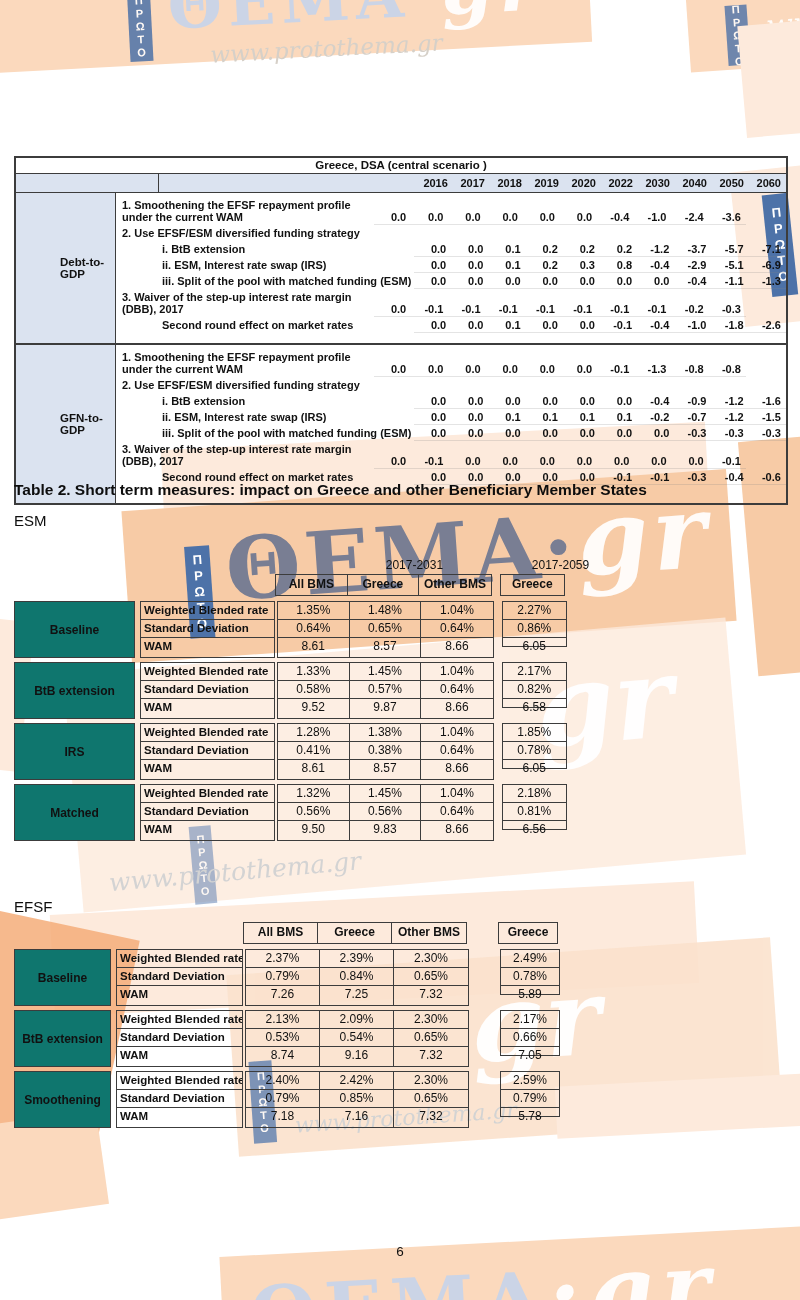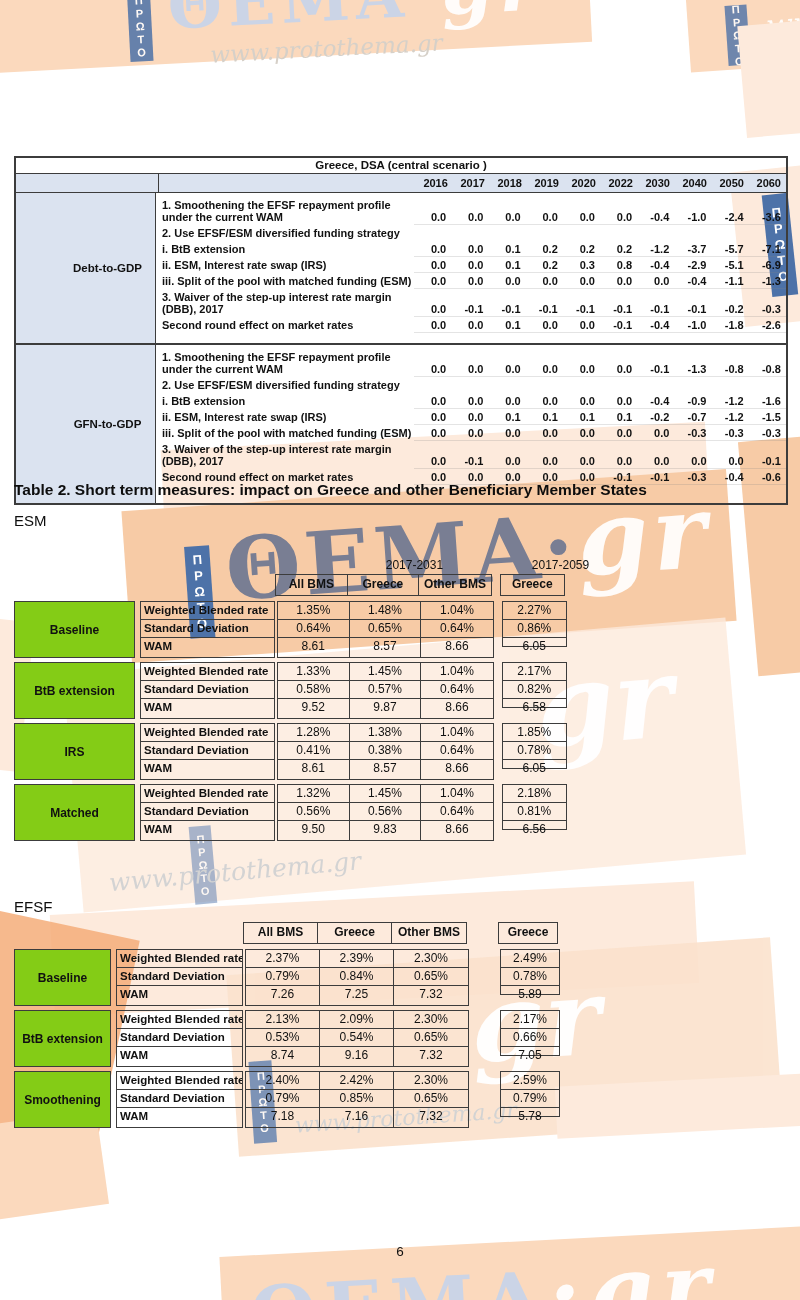--- a/index.html
+++ b/index.html
@@ -88,21 +88,21 @@
   .t1-head .hdesc{width:258px;}
   .t1-yr{width:37.2px;text-align:right;padding:3px 5px 3px 0;}
   .t1-group{display:flex;}
   .t1-group + .t1-group{border-top:2px solid var(--border_dark);}
   .t1-glabel{width:144px;background:var(--table_header_blue);border-right:1.5px solid var(--border_dark);
       display:flex;align-items:center;justify-content:center;font-weight:bold;font-size:11.5px;padding-left:44px;}
   .t1-rows{flex:1;padding:4px 0 10px;}
   .t1-group:last-child .t1-rows{padding-bottom:18px;}
   .t1-row{display:flex;align-items:stretch;}
   .t1-desc{width:258px;font-weight:bold;padding:2px 0 2px 6px;line-height:12px;}
-  .t1-desc.indent{}
+  .t1-desc.indent{margin-left:40px;}
   .t1-vals{display:flex;width:372px;align-items:flex-end;}
   .t1-vals.has{border-bottom:1px solid rgba(130,130,130,.22);}
   .t1-val{width:37.2px;text-align:right;padding:2px 5px 1px 0;font-weight:600;}
 
   
   .t2-section{position:absolute;left:14px;font-size:12px;color:#111;z-index:1;}
   .esm{top:512px;--lw:121px;--aw:135px;--cw:71.6px;--g2:10px;--ew:65px;--sp:261px;}
   .efsf{top:898px;--lw:97px;--aw:127px;--cw:74px;--g2:33px;--ew:60px;--sp:229px;}
   .t2-heading{font-weight:normal;font-size:15px;color:#0d0d0d;}
   .esm .t2-heading{margin-bottom:26px;}
@@ -113,21 +113,21 @@
   .t2-pgap{width:var(--g2);}
   .t2-pextra{width:var(--ew);white-space:nowrap;}
   .t2-hrow{display:flex;margin-top:2px;}
   .t2-hbox{display:flex;border:1.5px solid var(--border_dark);height:22px;}
   .t2-hcell{width:var(--cw);text-align:center;font-weight:bold;line-height:18px;border-right:1px solid var(--border_dark);}
   .t2-hcell:last-child{border-right:none;}
   .t2-hgap{width:calc(var(--g2) - 2px);}
   .t2-hextra{width:var(--ew);border:1.5px solid var(--border_dark);text-align:center;font-weight:bold;line-height:18px;height:22px;}
   .t2-groups{margin-top:5px;}
   .t2-group{display:flex;margin-bottom:4px;}
-  .t2-glabel{width:var(--lw);border:1.5px solid var(--border_dark);background:#84cc16;
+  .t2-glabel{width:var(--lw);border:1.5px solid var(--border_dark);background:#0f766e;
       display:flex;align-items:center;justify-content:center;font-weight:bold;height:57px;}
   .t2-gap1{width:5px;}
   .t2-attr{width:var(--aw);border:1.5px solid var(--border_dark);height:57px;}
   .t2-arow{height:18px;line-height:17px;border-bottom:1px solid var(--border_dark);font-weight:bold;
       padding-left:3px;font-size:11.5px;white-space:nowrap;overflow:hidden;}
   .t2-arow:last-child{border-bottom:none;}
   .t2-vgap{width:2px;}
   .t2-vbox{display:flex;border:1.5px solid var(--border_dark);height:57px;}
   .t2-vcol{width:var(--cw);border-right:1px solid var(--border_dark);}
   .t2-vcol:last-child{border-right:none;}

